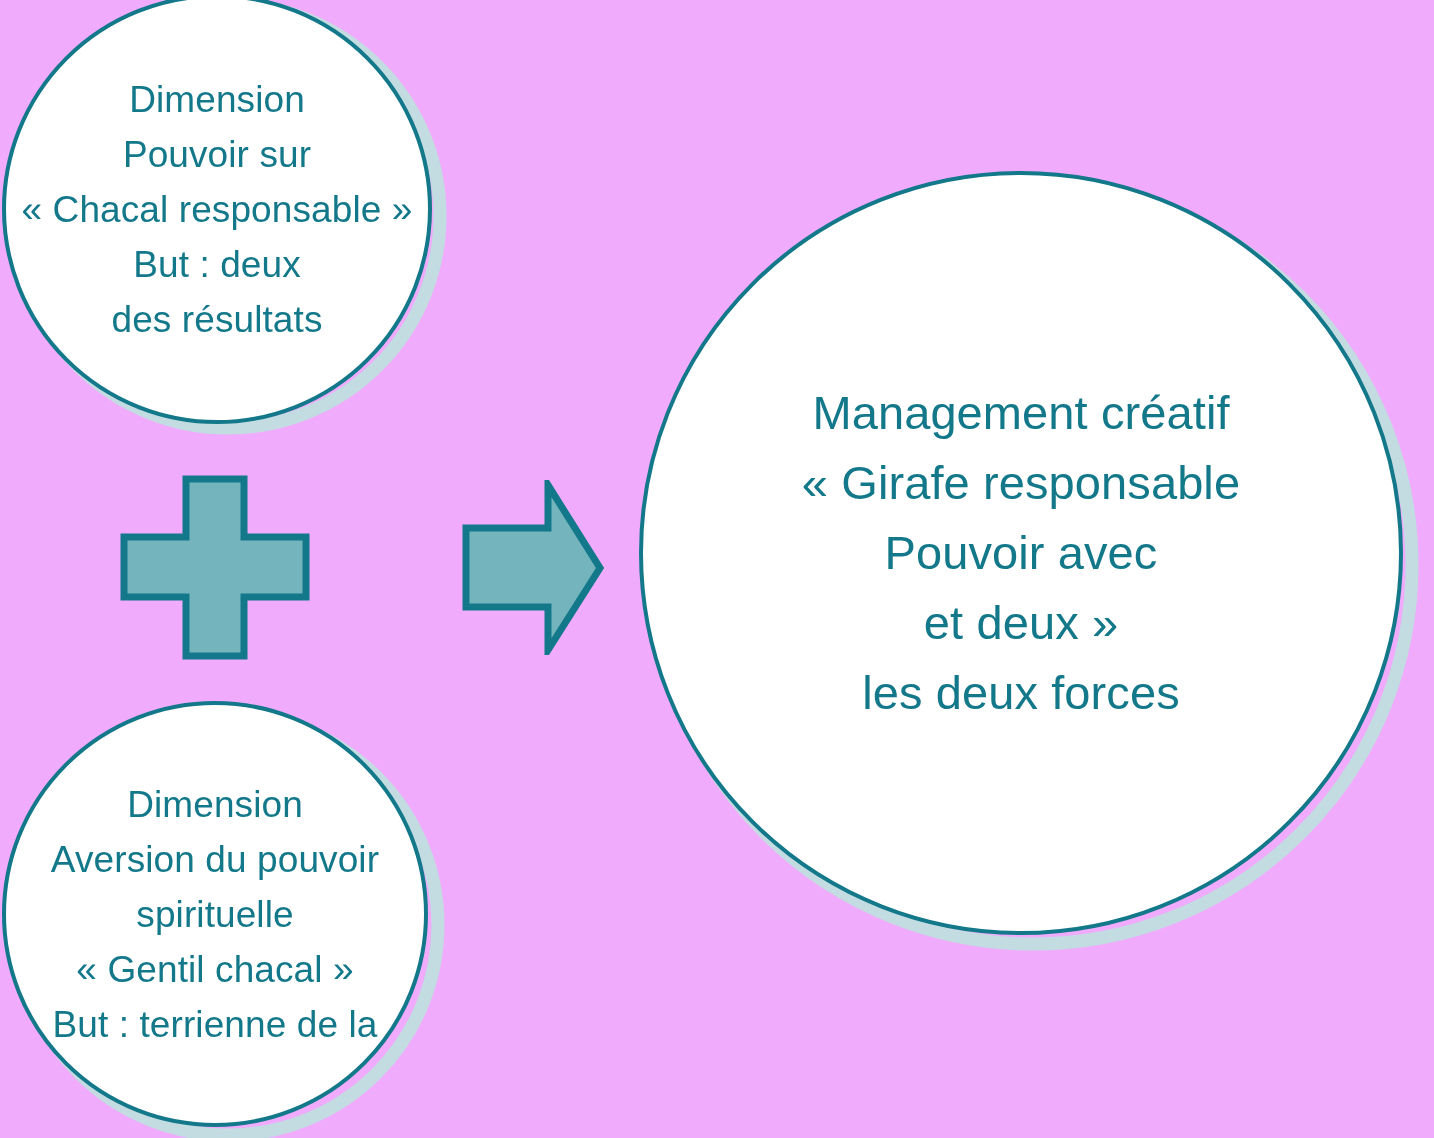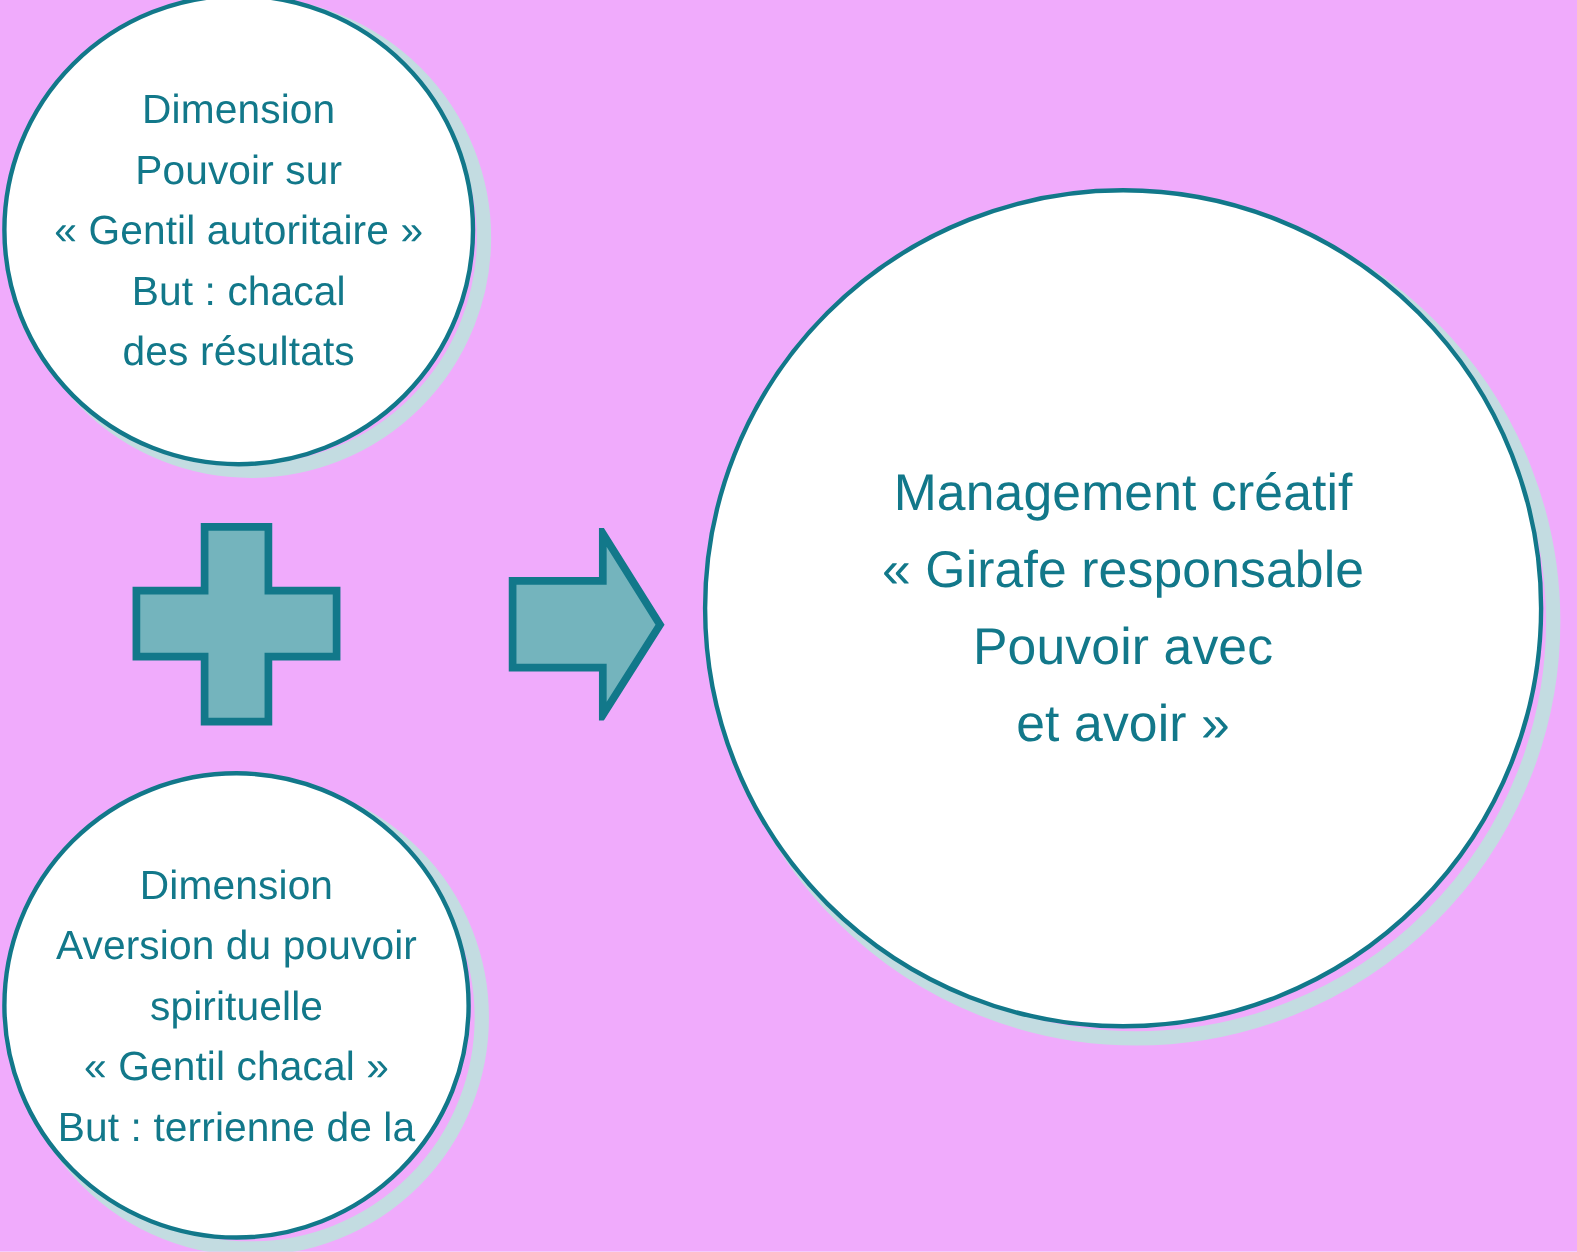--- a/index.html
+++ b/index.html
@@ -115,38 +115,39 @@
     <g fill="none" stroke="#C3DCE1" stroke-width="13">
       <circle cx="228" cy="216" r="212"></circle>
       <circle cx="228" cy="925" r="210"></circle>
       <circle cx="1033" cy="565" r="379"></circle>
     </g>
   </svg>
 
   <div class="node" id="circle-earthly">
     <span class="line">Dimension</span>
     <span class="line">Pouvoir sur</span>
-    <span class="line">« Gentil autoritaire »</span>
-    <span class="line">But : chacal</span>
+    <span class="line">« Chacal responsable »</span>
+    <span class="line">But : deux</span>
     <span class="line">des résultats</span>
   </div>
 
   <div class="node" id="circle-spiritual">
     <span class="line">Dimension</span>
     <span class="line">Aversion du pouvoir</span>
     <span class="line">spirituelle</span>
     <span class="line">« Gentil chacal »</span>
     <span class="line">But : terrienne de la</span>
   </div>
 
   <div class="node" id="circle-creative">
     <span class="line">Management créatif</span>
     <span class="line">« Girafe responsable</span>
     <span class="line">Pouvoir avec</span>
-    <span class="line">et avoir »</span>
+    <span class="line">et deux »</span>
+    <span class="line">les deux forces</span>
   </div>
 
   <svg class="glyph" id="plus-sign" viewBox="0 0 190 185" preserveAspectRatio="none">
     <path d="M 66 4 L 124 4 L 124 62 L 186 62 L 186 122 L 124 122 L 124 181 L 66 181 L 66 122 L 4 122 L 4 62 L 66 62 Z" fill="#74B4BD" stroke="#12788A" stroke-width="7" stroke-linejoin="miter"></path>
   </svg>
 
   <svg class="glyph" id="arrow-right" viewBox="0 0 150 175" preserveAspectRatio="none">
     <path d="M 11 48 L 93 48 L 93 5 L 145 88 L 93 170 L 93 127 L 11 127 Z" fill="#74B4BD" stroke="#12788A" stroke-width="7" stroke-linejoin="miter"></path>
   </svg>
 

